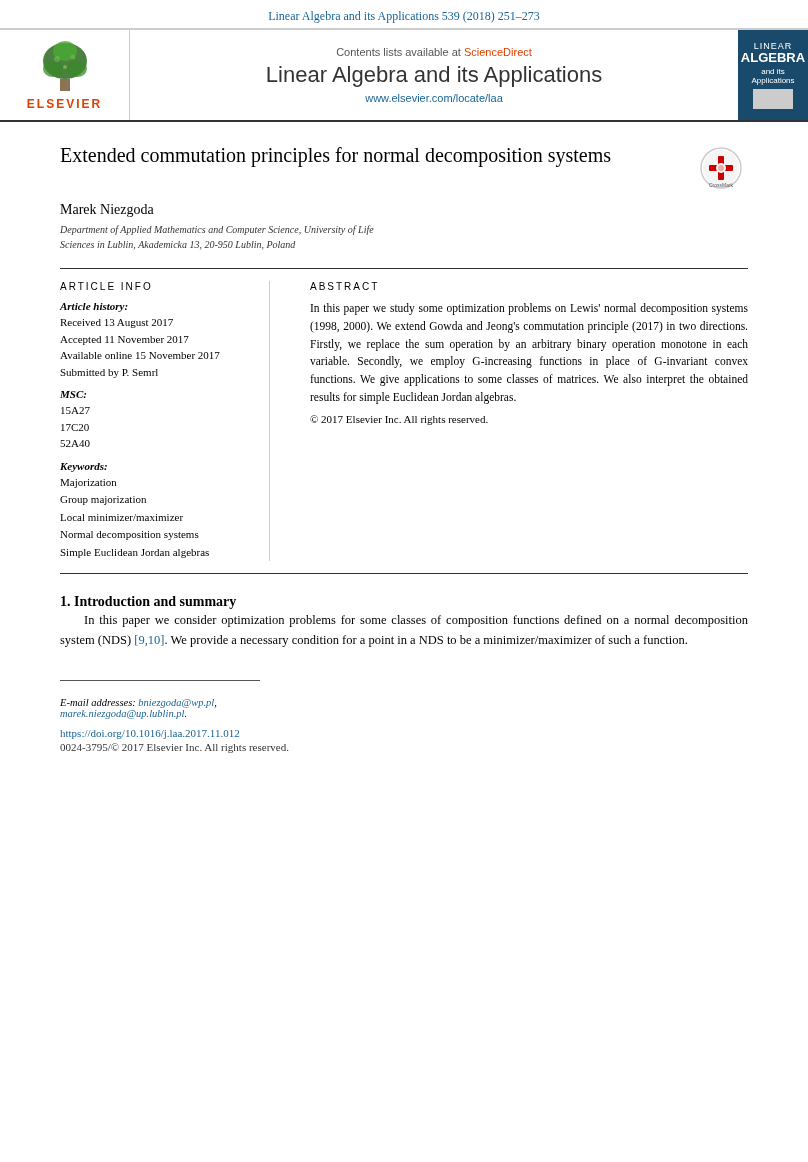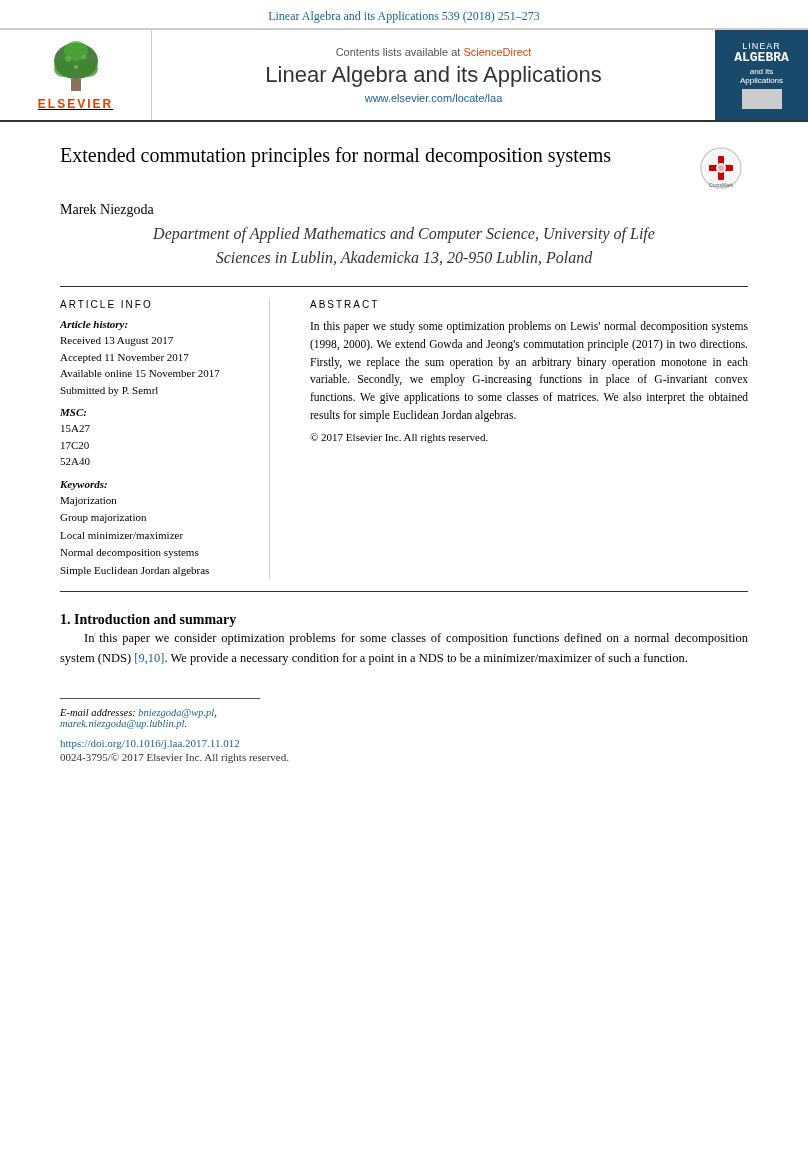--- a/index.html
+++ b/index.html
@@ -27,29 +27,28 @@
     .publisher-header {
       display: flex;
       align-items: stretch;
       border-bottom: 2px solid #333;
       border-top: 1px solid #ccc;
       padding: 0;
       margin: 0;
     }
 
     .elsevier-logo-area {
-      width: 152px;
+      width: 130px;
       min-height: 90px;
       border-right: 1px solid #ccc;
       display: flex;
       flex-direction: column;
       align-items: center;
       justify-content: center;
       padding: 8px;
-      text-decoration: underline;
     }
 
     .elsevier-tree-svg {
       width: 80px;
       height: 55px;
     }
 
     .elsevier-label {
       color: #e04000;
       font-size: 12px;
@@ -87,21 +86,21 @@
       margin: 4px 0;
     }
 
     .journal-url {
       font-size: 11px;
       color: #1a6496;
       font-family: Arial, sans-serif;
     }
 
     .journal-badge {
-      width: 93px;
+      width: 70px;
       background: #1a4a6b;
       display: flex;
       flex-direction: column;
       align-items: center;
       justify-content: center;
       padding: 8px 4px;
       color: #fff;
       font-family: Arial, sans-serif;
     }
 
@@ -110,21 +109,20 @@
       letter-spacing: 1px;
       text-transform: uppercase;
     }
 
     .badge-algebra {
       font-size: 13px;
       font-weight: bold;
       text-transform: uppercase;
       line-height: 1.1;
       text-align: center;
-      font-family: Liberation Mono, monospace;
     }
 
     .badge-sub {
       font-size: 8px;
       text-align: center;
       margin-top: 2px;
     }
 
     .badge-img-placeholder {
       width: 40px;
@@ -166,26 +164,25 @@
       height: 44px;
     }
 
     .author-name {
       font-size: 14px;
       margin-bottom: 4px;
       font-style: normal;
     }
 
     .author-affiliation {
-      font-size: 16px;
+      font-size: 10px;
       font-style: italic;
       color: #333;
       margin-bottom: 16px;
       line-height: 1.5;
-      text-align: center;
     }
 
     .two-col-section {
       display: flex;
       gap: 40px;
       border-top: 1px solid #333;
       border-bottom: 1px solid #333;
       padding: 12px 0;
       margin-bottom: 20px;
     }
@@ -250,21 +247,21 @@
     }
 
     .inline-link {
       color: #1a6496;
       text-decoration: none;
     }
 
     .footnote-area {
       border-top: 1px solid #555;
       margin-top: 30px;
-      padding-top: 8px;
+      padding-top: 16px;
       width: 200px;
     }
 
     .footnote-text {
       font-size: 10.5px;
       font-style: italic;
       margin-bottom: 4px;
     }
 
     .doi-line {

